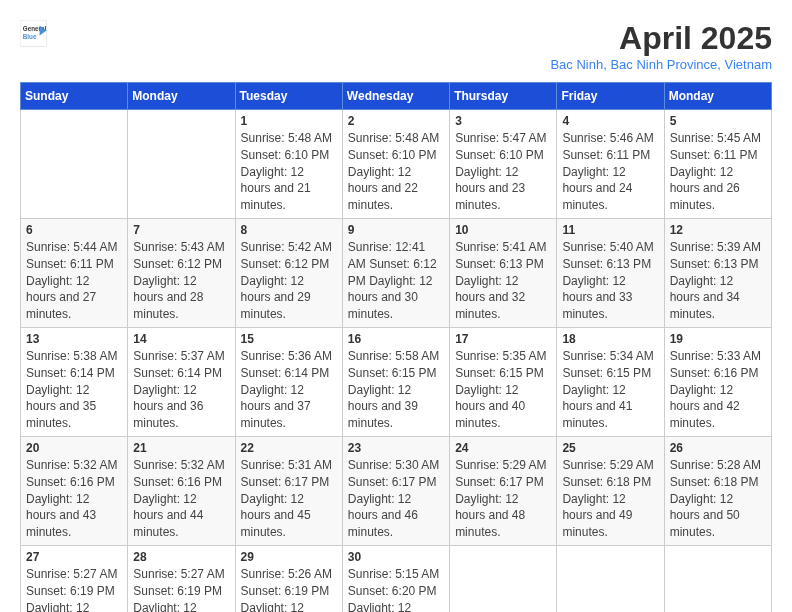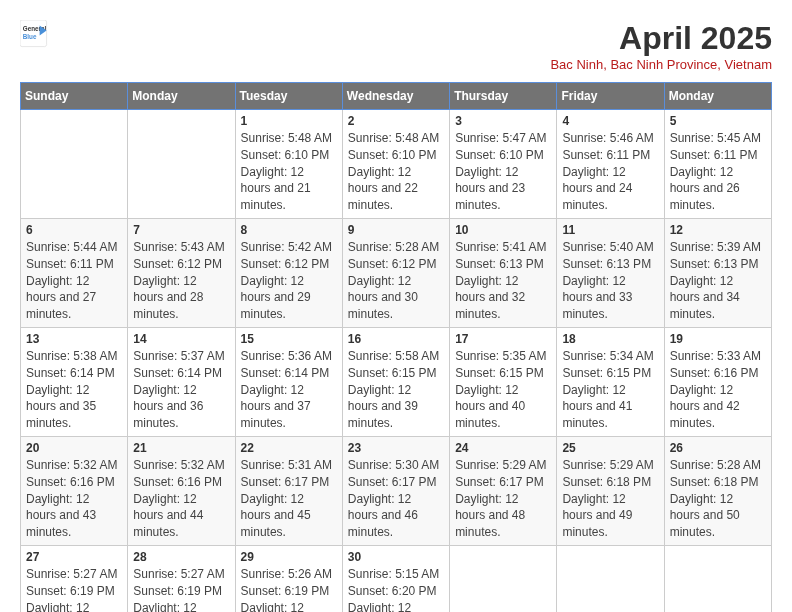--- a/index.html
+++ b/index.html
@@ -28,29 +28,29 @@
     .title-area {
       text-align: right;
     }
     .month-title {
       font-size: 32px;
       font-weight: bold;
       color: #333;
     }
     .subtitle {
       font-size: 13px;
-      color: #b91c1c;
+      color: #3b82f6;
     }
     .calendar {
       width: 100%;
       border-collapse: collapse;
       border: 1px solid #ccc;
     }
     .calendar th {
-      background: #737373;
+      background: #1d4ed8;
       color: #fff;
       font-size: 12px;
       font-weight: bold;
       padding: 6px 4px;
       text-align: left;
       border: 1px solid #5a8edb;
     }
     .calendar td {
       vertical-align: top;
       border: 1px solid #ccc;
@@ -158,21 +158,21 @@
 Daylight: 12 hours and 28 minutes.</div>
         </td>
         <td>
           <div class="day-number">8</div>
           <div class="day-info">Sunrise: 5:42 AM
 Sunset: 6:12 PM
 Daylight: 12 hours and 29 minutes.</div>
         </td>
         <td>
           <div class="day-number">9</div>
-          <div class="day-info">Sunrise: 5:28 AM
+          <div class="day-info">Sunrise: 12:41 AM
 Sunset: 6:12 PM
 Daylight: 12 hours and 30 minutes.</div>
         </td>
         <td>
           <div class="day-number">10</div>
           <div class="day-info">Sunrise: 5:41 AM
 Sunset: 6:13 PM
 Daylight: 12 hours and 32 minutes.</div>
         </td>
         <td>

